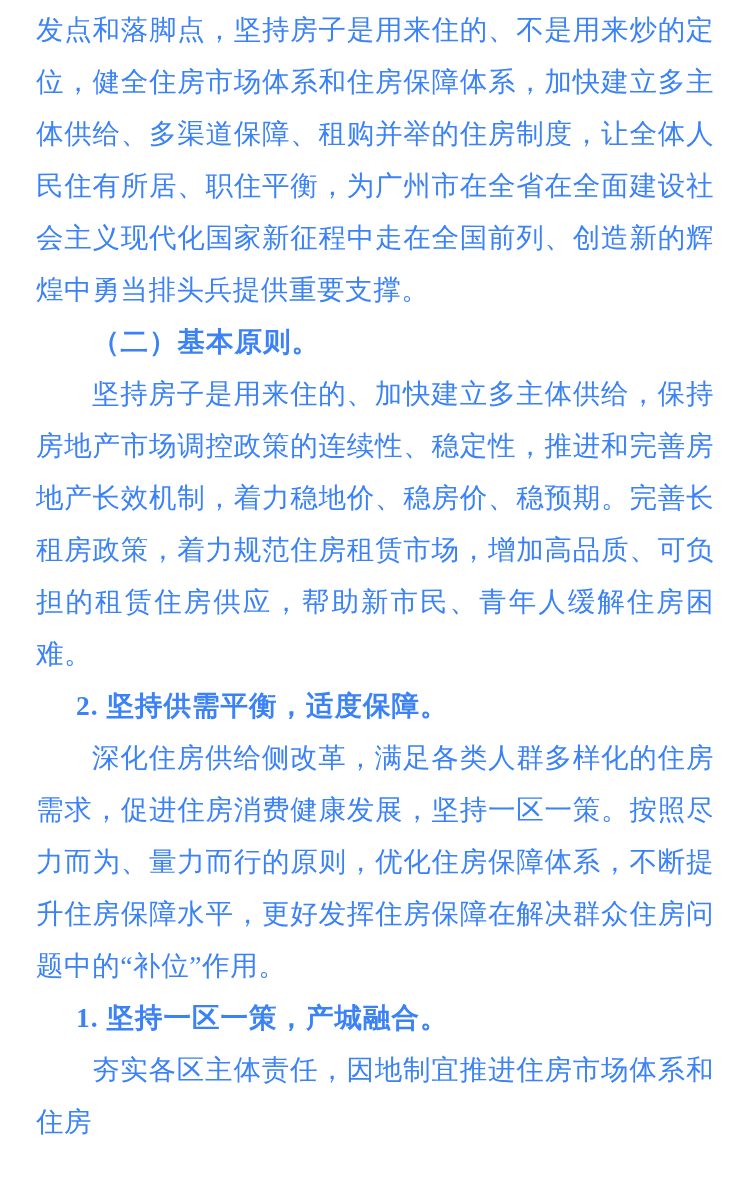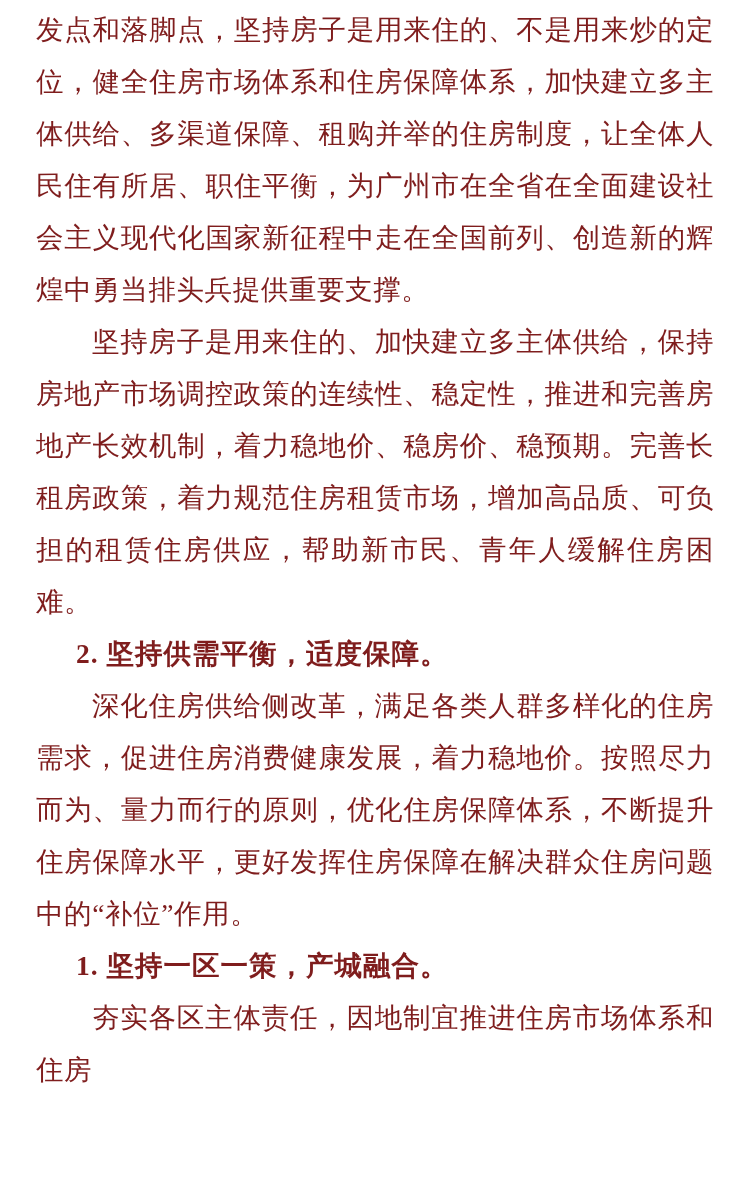--- a/index.html
+++ b/index.html
@@ -25,21 +25,21 @@
   .doc-body {
     padding-top: 4px;
   }
   p {
     margin: 0;
     font-size: 27.5px;
     line-height: 52px;
     letter-spacing: 0.6px;
     text-align: justify;
     text-justify: inter-ideograph;
-    color: #7f1d1d;
+    color: #3b82f6;
   }
   p.indent {
     text-indent: 56px;
   }
   p.heading {
     font-weight: bold;
     text-indent: 56px;
     font-family: "Liberation Serif", "DejaVu Serif", serif;
     letter-spacing: 1px;
   }
@@ -50,26 +50,27 @@
   }
 </style>
 </head>
 <body>
 
 <div class="page">
   <div class="doc-body">
 
     <p class="cont">发点和落脚点，坚持房子是用来住的、不是用来炒的定位，健全住房市场体系和住房保障体系，加快建立多主体供给、多渠道保障、租购并举的住房制度，让全体人民住有所居、职住平衡，为广州市在全省在全面建设社会主义现代化国家新征程中走在全国前列、创造新的辉煌中勇当排头兵提供重要支撑。</p>
 
+    <p class="heading">（二）基本原则。</p>
 
 
     <p class="indent">坚持房子是用来住的、加快建立多主体供给，保持房地产市场调控政策的连续性、稳定性，推进和完善房地产长效机制，着力稳地价、稳房价、稳预期。完善长租房政策，着力规范住房租赁市场，增加高品质、可负担的租赁住房供应，帮助新市民、青年人缓解住房困难。</p>
 
     <p class="heading-sub">2. 坚持供需平衡，适度保障。</p>
 
-    <p class="indent">深化住房供给侧改革，满足各类人群多样化的住房需求，促进住房消费健康发展，着力稳地价。按照尽力而为、量力而行的原则，优化住房保障体系，不断提升住房保障水平，更好发挥住房保障在解决群众住房问题中的“补位”作用。</p>
+    <p class="indent">深化住房供给侧改革，满足各类人群多样化的住房需求，促进住房消费健康发展，坚持一区一策。按照尽力而为、量力而行的原则，优化住房保障体系，不断提升住房保障水平，更好发挥住房保障在解决群众住房问题中的“补位”作用。</p>
 
     <p class="heading-sub">1. 坚持一区一策，产城融合。</p>
 
     <p class="indent">夯实各区主体责任，因地制宜推进住房市场体系和住房</p>
 
   </div>
 </div>
 
 </body></html>

